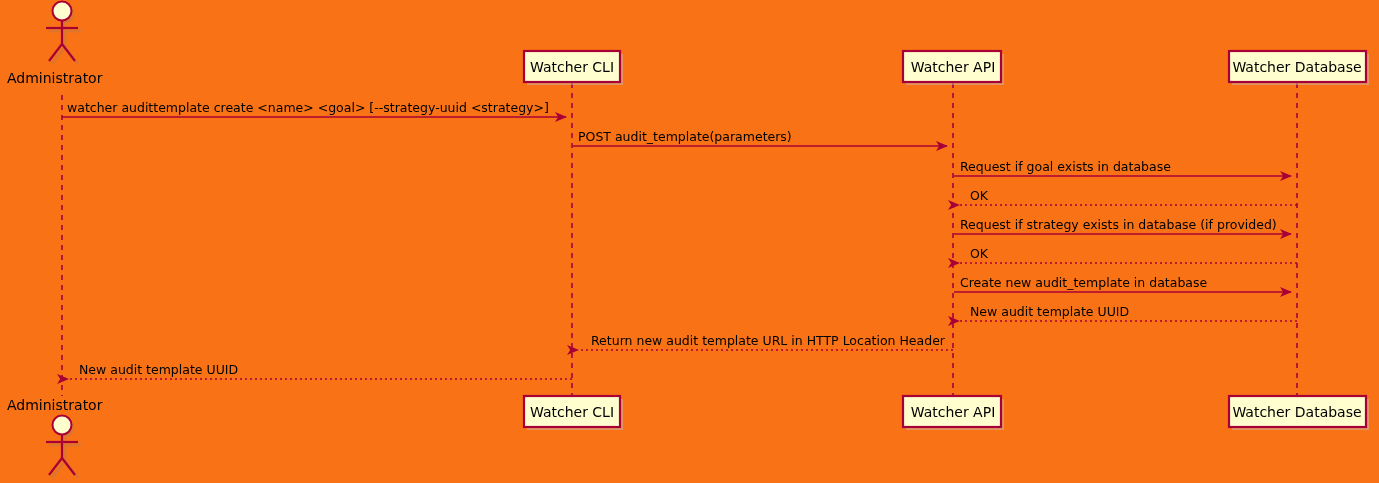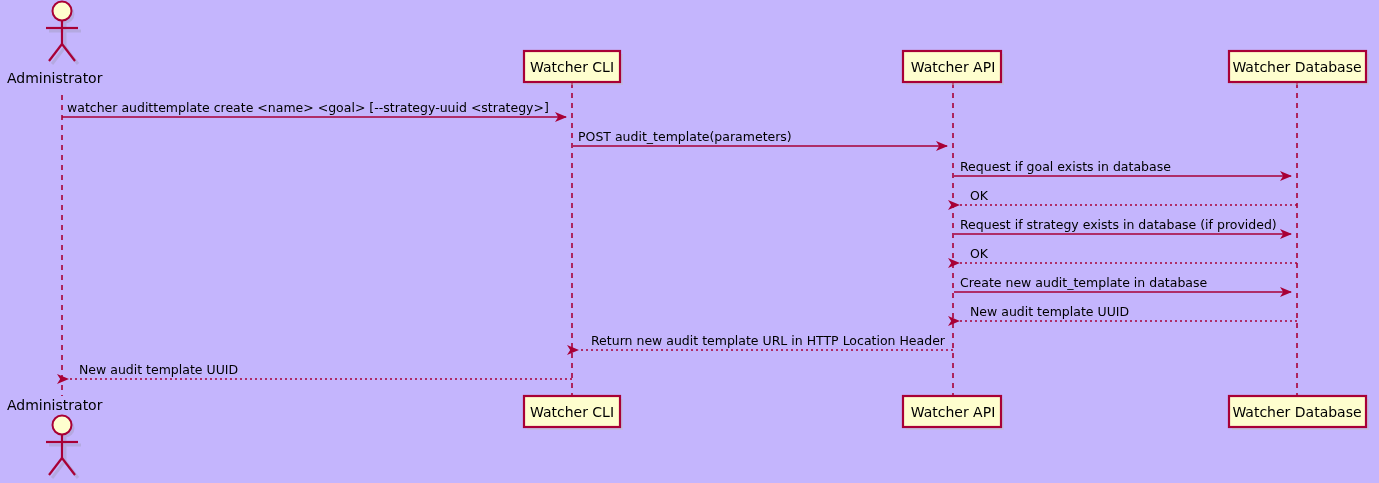--- a/index.html
+++ b/index.html
@@ -7,21 +7,21 @@
     padding: 0;
     background: #FFFFFF;
   }
   body {
     font-family: "DejaVu Sans", sans-serif;
   }
   #diagram-root {
     position: relative;
     width: 1379px;
     height: 483px;
-    background: #c4b5fd;
+    background: #f97316;
     overflow: hidden;
   }
   #diagram-svg {
     position: absolute;
     left: 0;
     top: 0;
     width: 1379px;
     height: 483px;
   }
   .participant-label,

